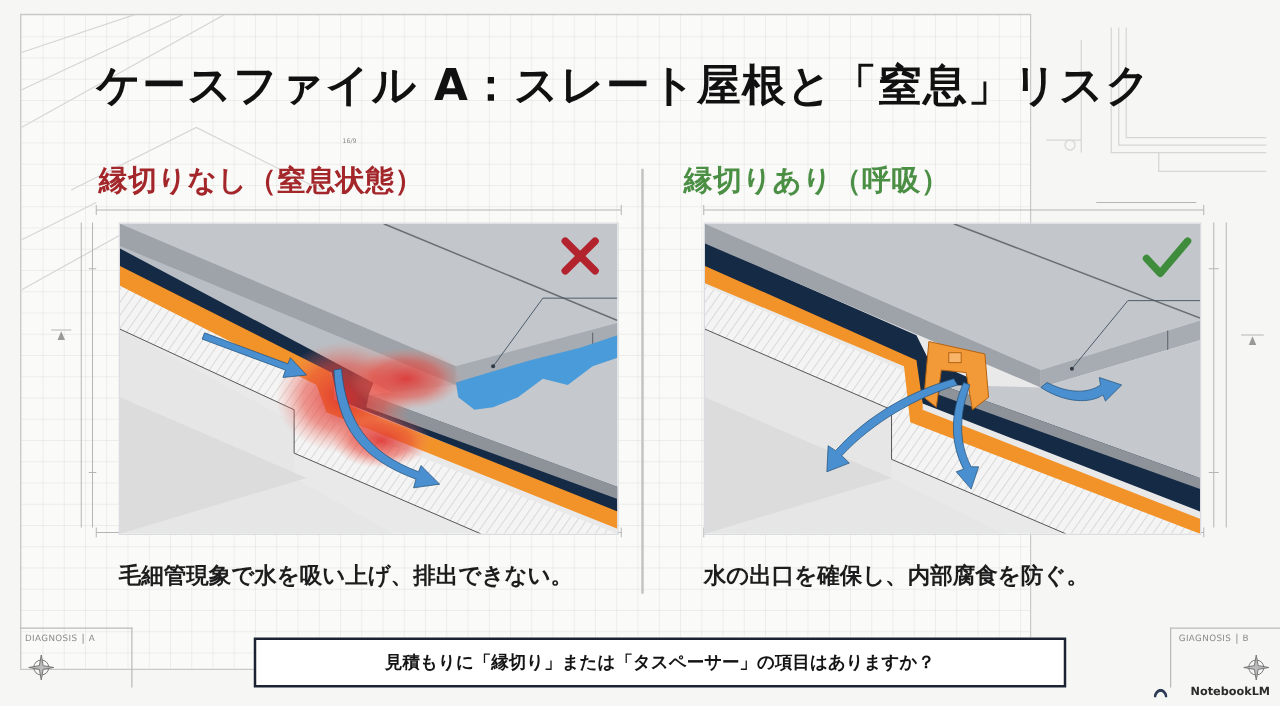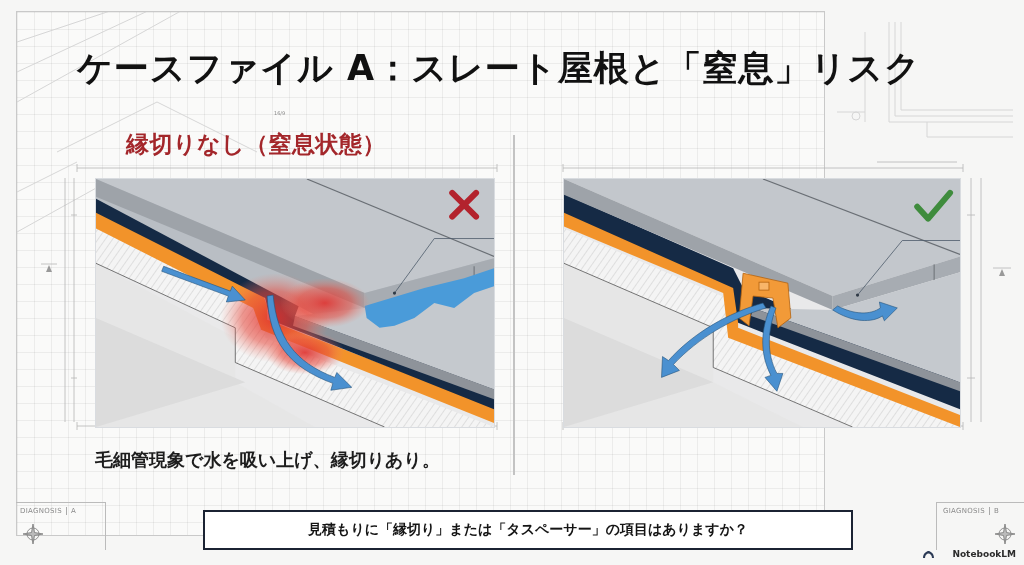--- a/index.html
+++ b/index.html
@@ -20,21 +20,21 @@
   .title {
     position: absolute; left: 60px; top: 33px; width: 880px;
     font-size: 35px; font-weight: bold; color: #111; letter-spacing: 1px;
     white-space: nowrap;
   }
   .tick-note { position: absolute; left: 257px; top: 98px; font-size: 5px; color: #888; }
 
   .panel-heading {
     position: absolute; font-size: 23px; font-weight: bold; white-space: nowrap; letter-spacing: 0.5px;
   }
-  .heading-left { left: 62px; top: 117px; color: #a3262a; margin-left: 47px; }
+  .heading-left { left: 62px; top: 117px; color: #a3262a; }
   .heading-right { left: 530px; top: 117px; color: #4b8f45; }
 
   .divider { position: absolute; left: 496px; top: 123px; width: 2px; height: 340px; background: #c3c3c3; }
 
   .illus { position: absolute; border: 1px solid #d9dce0; overflow: hidden; }
   .illus-left { left: 78px; top: 166px; width: 400px; height: 250px; }
   .illus-right { left: 546px; top: 166px; width: 398px; height: 250px; }
   .illus svg { width: 100%; height: 100%; display: block; }
 
   .dim { position: absolute; pointer-events: none; }
@@ -80,20 +80,21 @@
       <path d="M848 20 L848 110 M820 100 L848 100"></path>
       <circle cx="839" cy="104" r="4"></circle>
       <path d="M910 110 L910 125 L996 125"></path>
     </g>
   </svg>
 
   <div class="title">ケースファイル A：スレート屋根と「窒息」リスク</div>
   <div class="tick-note">16/9</div>
 
   <div class="panel-heading heading-left">縁切りなし（窒息状態）</div>
+  <div class="panel-heading heading-right">縁切りあり（呼吸）</div>
 
   <div class="divider"></div>
 
   <svg class="dim" style="left:20px;top:148px;width:470px;height:270px;" viewBox="0 0 470 270">
     <g stroke="#b5b5b5" stroke-width="0.8" fill="none">
       <line x1="40" y1="8" x2="460" y2="8"></line>
       <line x1="40" y1="4" x2="40" y2="12"></line>
         <line x1="460" y1="4" x2="460" y2="12"></line>
       <line x1="40" y1="266" x2="460" y2="266"></line>
       <line x1="40" y1="262" x2="40" y2="270"></line>
@@ -217,21 +218,22 @@
         <path d="M208 128 C 198 150, 196 175, 208 198 L202 200 L214 214 L220 196 L214 196 C 203 175, 205 152, 213 130 Z"></path>
         <path d="M270 132 C 290 145, 310 145, 320 138 L322 143 L335 130 L317 124 L318 130 C 308 137, 292 137, 275 128 Z"></path>
       </g>
       <path d="M295 117 L340 62 L398 62" stroke="#4d5b6a" stroke-width="0.8" fill="none"></path>
       <circle cx="295" cy="117" r="1.6" fill="#2f3a46"></circle>
 
       <path d="M355 28 L366 40 L388 14" stroke="#3f8c3d" stroke-width="6" fill="none" stroke-linecap="round" stroke-linejoin="round"></path>
     </svg>
   </div>
 
-  <div class="caption caption-left">毛細管現象で水を吸い上げ、縁切りあり。</div>
+  <div class="caption caption-left">毛細管現象で水を吸い上げ、排出できない。</div>
+  <div class="caption caption-right">水の出口を確保し、内部腐食を防ぐ。</div>
 
   <div class="question-box">
     <span>見積もりに「縁切り」または「タスペーサー」の項目はありますか？</span>
   </div>
 </div>
 
 <div class="diag-tab diag-a">
   <div class="diag-label">
     <span>DIAGNOSIS</span>
     <span class="sep">A</span>

